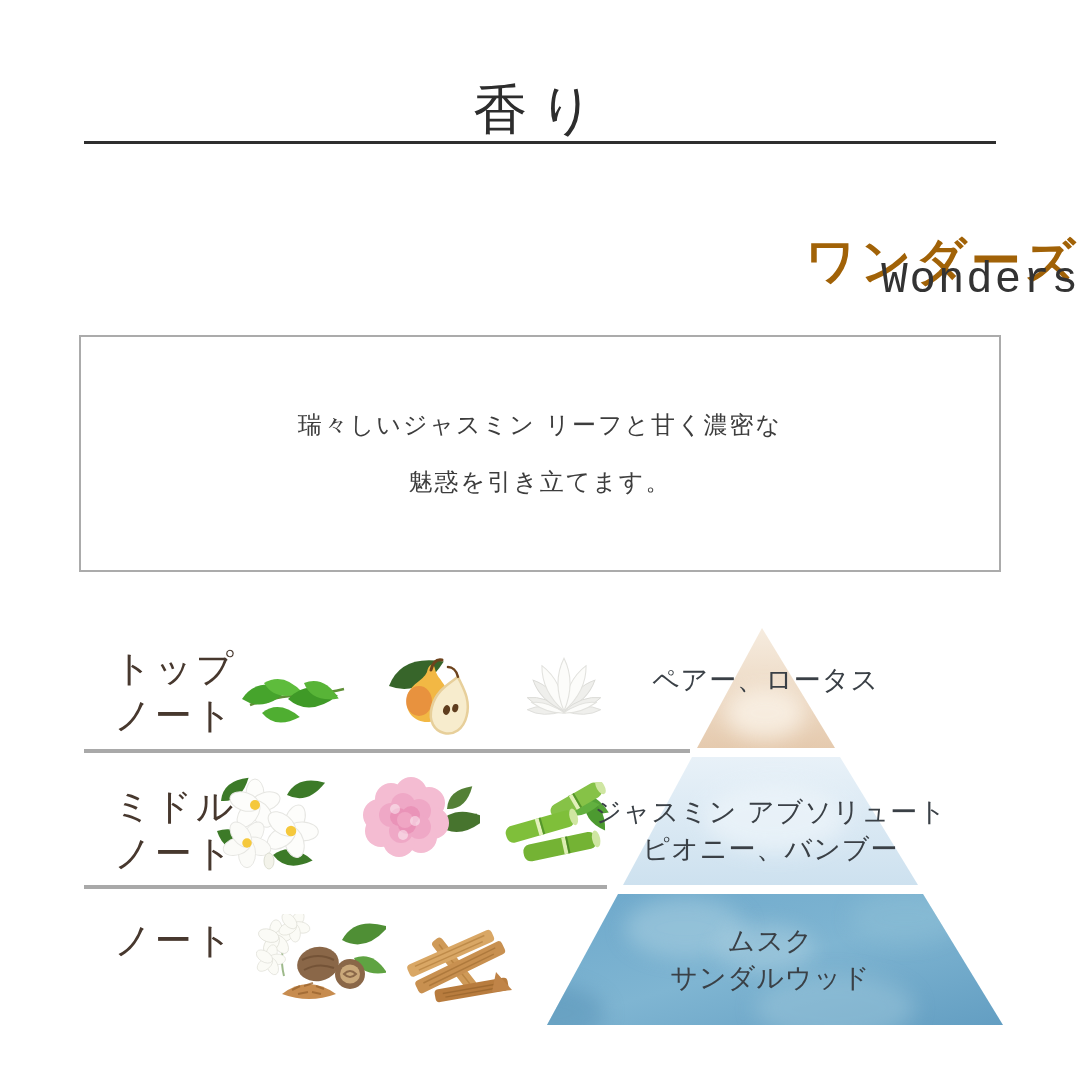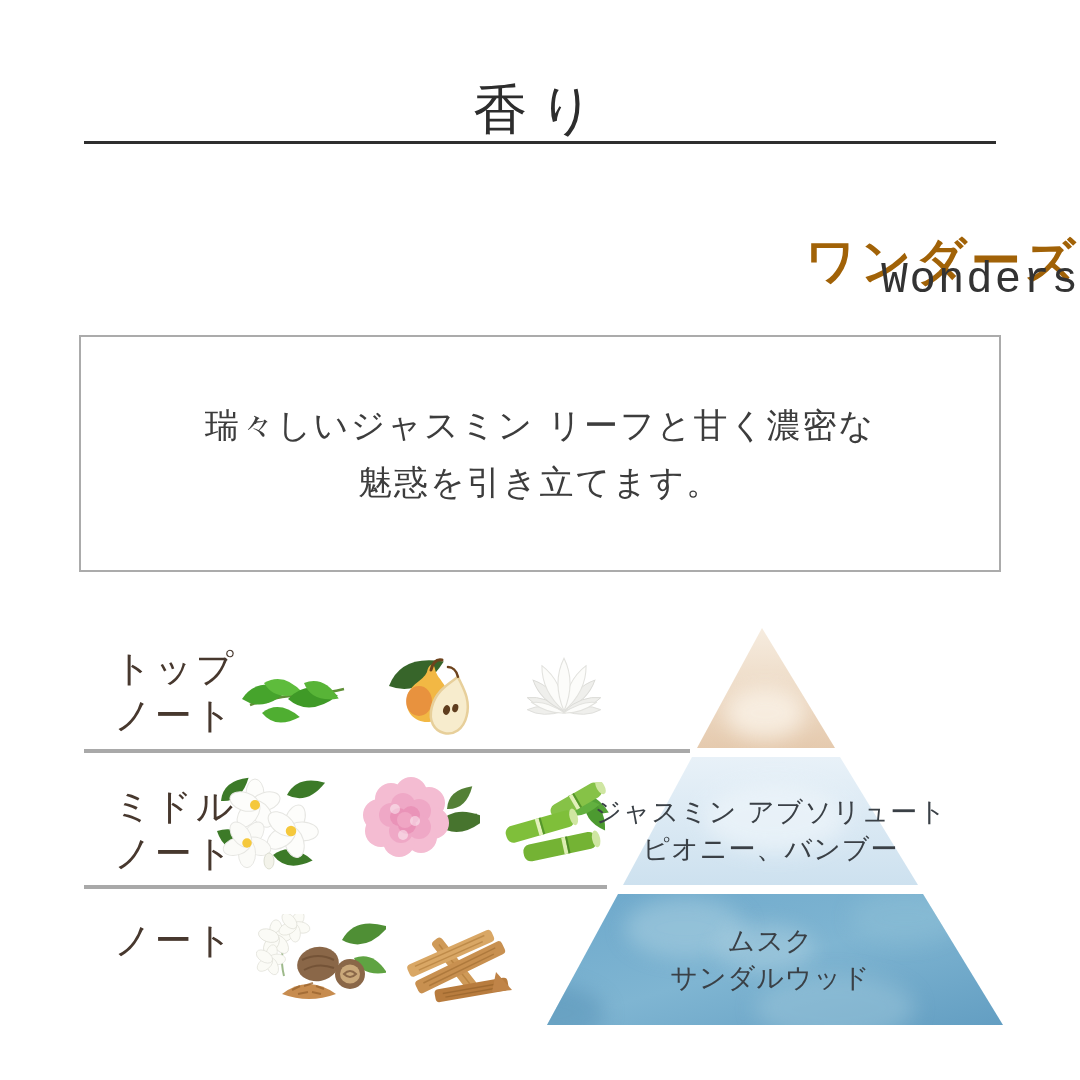--- a/index.html
+++ b/index.html
@@ -12,21 +12,21 @@
   .title{top:38px;left:0;width:1080px;text-align:center;font-size:54px;font-weight:500;
          letter-spacing:12px;color:#2d2d2d;}
   .title-rule{top:141px;left:84px;width:912px;height:3px;background:#2e2e2e;}
 
   .name-jp{top:186px;left:0;width:1080px;text-align:right;font-size:50px;font-weight:700;
            letter-spacing:4px;color:#a16207;}
   .name-en{top:255px;left:0;width:1080px;text-align:right;font-size:44px;letter-spacing:2px;color:#333333;}
 
   .desc-box{top:335px;left:79px;width:918px;height:233px;border:2px solid #ababab;
             display:flex;flex-direction:column;justify-content:center;}
-  .desc-line{text-align:center;font-size:34px;line-height:57px;letter-spacing:2px;color:#3d3d3d;}
+  .desc-line{text-align:center;font-size:24px;line-height:57px;letter-spacing:2px;color:#3d3d3d;}
 
   .note-label{left:114px;width:220px;font-size:37px;line-height:47px;letter-spacing:3px;color:#47382e;}
   #label-top{top:648px;}
   #label-middle{top:786px;}
   #label-base{top:920px;}
 
   .divider{background:#a9a9a9;height:4px;}
   #divider-1{top:749px;left:84px;width:606px;}
   #divider-2{top:885px;left:84px;width:523px;}
 
@@ -315,20 +315,21 @@
         <ellipse cx="150" cy="310" rx="60" ry="30" fill="#a9cfe0" opacity="0.55" filter="url(#soft)"></ellipse>
         <ellipse cx="300" cy="390" rx="80" ry="34" fill="#9cc6da" opacity="0.5" filter="url(#soft)"></ellipse>
         <ellipse cx="370" cy="300" rx="55" ry="26" fill="#8fc0d6" opacity="0.45" filter="url(#soft)"></ellipse>
         <ellipse cx="70," cy="395" rx="70" ry="30" fill="#548fb4" opacity="0.5" filter="url(#soft)"></ellipse>
         <ellipse cx="230" cy="330" rx="50" ry="24" fill="#bcd9e5" opacity="0.4" filter="url(#soft)"></ellipse>
       </g>
     </g>
   </svg>
 
   <div class="abs pyr-label" id="pyr-label-top">
+    <div>ペアー、ロータス</div>
   </div>
   <div class="abs pyr-label" id="pyr-label-middle">
     <div>ジャスミン アブソリュート</div>
     <div>ピオニー、バンブー</div>
   </div>
   <div class="abs pyr-label" id="pyr-label-base">
     <div>ムスク</div>
     <div>サンダルウッド</div>
   </div>
 

